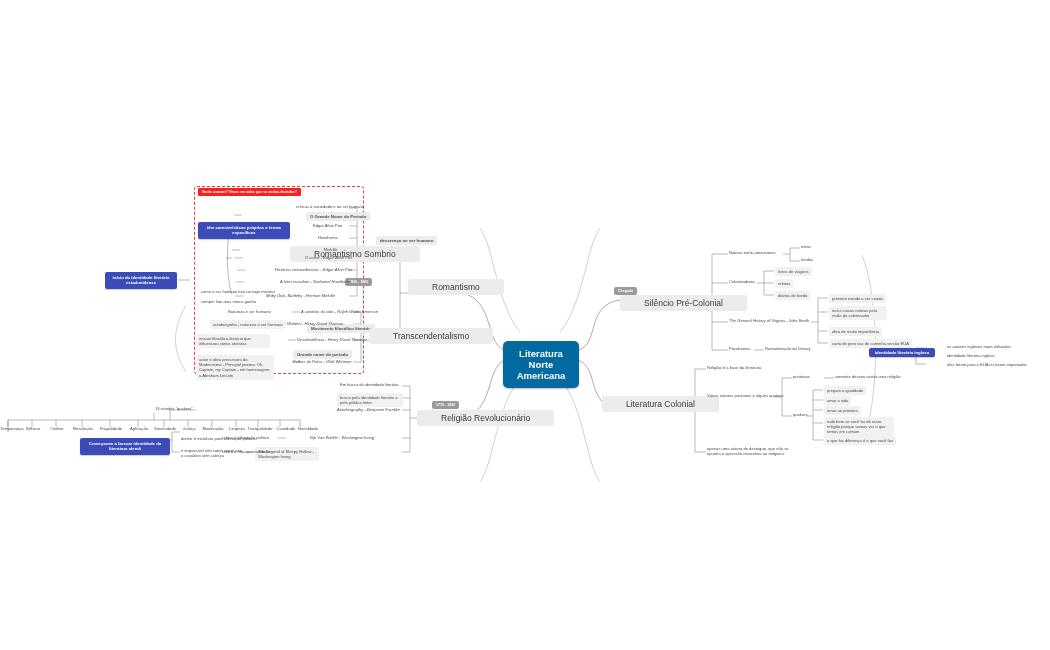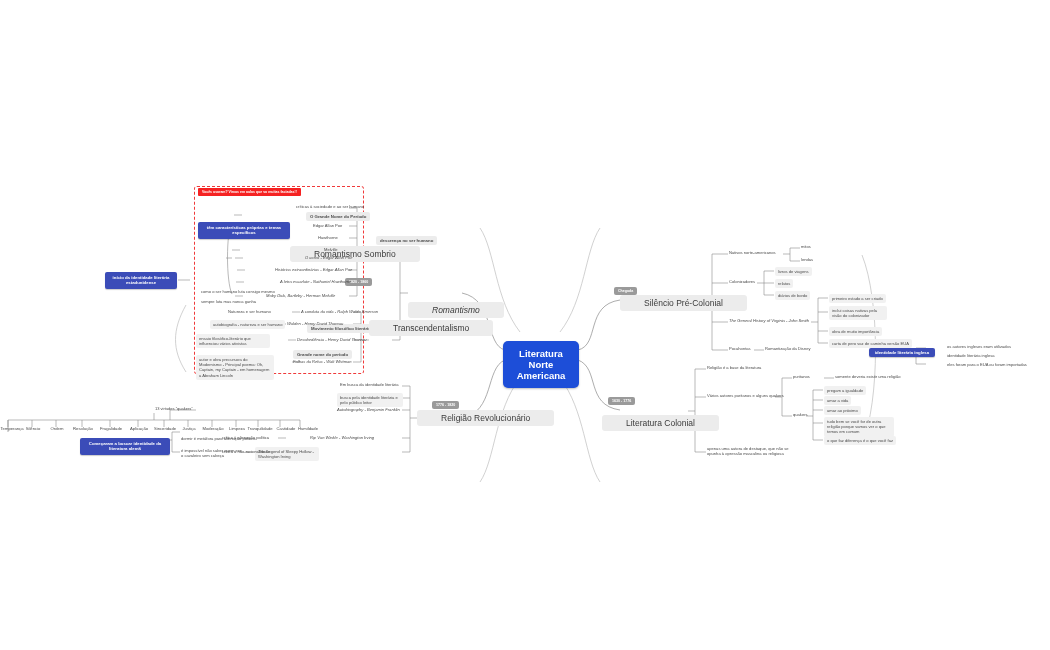--- a/index.html
+++ b/index.html
@@ -1,21 +1,21 @@
 <!DOCTYPE html>
 <html><head>
 <meta charset="utf-8">
 <style>
   html,body{margin:0;padding:0;}
   body{width:1050px;height:650px;background:#ffffff;font-family:"Liberation Sans",sans-serif;overflow:hidden;position:relative;}
   #canvas{position:absolute;left:0;top:0;width:1050px;height:650px;}
   svg.links{position:absolute;left:0;top:0;width:1050px;height:650px;pointer-events:none;}
   .node{position:absolute;box-sizing:border-box;}
 
-  .central{background:#1d4ed8;color:#fff;border-radius:5px;text-align:center;
+  .central{background:#0369a1;color:#fff;border-radius:5px;text-align:center;
     font-weight:bold;font-size:9.5px;line-height:11px;padding:7px 6px;
     box-shadow:0 1px 2px rgba(0,0,0,.25);}
 
   .branch{background:#ececec;color:#3b3b3b;border-radius:3px;font-size:8.5px;
     padding:3px 24px;white-space:nowrap;}
 
   .badge{background:#9a9a9a;color:#fff;border-radius:2px;font-size:3.6px;
     font-weight:bold;padding:2px 4px;white-space:nowrap;text-align:center;}
 
   .sub{background:#f1f1f1;color:#4a4a4a;border-radius:2px;font-size:4.1px;
@@ -218,21 +218,21 @@
   <div class="node leaf" style="left:729px;top:318px;">The General History of Virginia - John Smith</div>
   <div class="node sub" style="left:829px;top:294px;">primeiro estado a ser criado</div>
   <div class="node sub wrap" style="left:829px;top:306px;width:58px;">inclui coisas nativas pela visão do colonizador</div>
   <div class="node sub" style="left:829px;top:327px;">obra de muito importância</div>
   <div class="node sub" style="left:829px;top:339px;">carta de pero vaz de caminha versão EUA</div>
 
   <div class="node leaf plain" style="left:729px;top:346px;">Pocahontas</div>
   <div class="node leaf plain" style="left:765px;top:346px;">Romantização da Disney</div>
 
   <div class="node badge" style="left:608px;top:397px;">1630 - 1776</div>
-  <div class="node branch" style="left:602px;top:415px;">Literatura Colonial</div>
+  <div class="node branch" style="left:602px;top:396px;">Literatura Colonial</div>
 
   <div class="node leaf plain" style="left:707px;top:365px;">Religião é a base da literatura</div>
   <div class="node leaf plain" style="left:707px;top:393px;">Vários autores puritanos e alguns quakers</div>
   <div class="node leaf wrap plain" style="left:707px;top:446px;width:86px;">apenas uma autora de destaque, que não se opunha à opressão masculina ou religiosa</div>
 
   <div class="node leaf plain" style="left:793px;top:374px;">puritanos</div>
   <div class="node leaf plain" style="left:835px;top:374px;">somente deveria existir uma religião</div>
 
   <div class="node leaf plain" style="left:793px;top:412px;">quakers</div>
   <div class="node sub" style="left:824px;top:386px;">pregam a igualdade</div>
@@ -266,40 +266,40 @@
   <div class="node virtue" style="left:126px;top:426px;width:26px;">Aplicação</div>
   <div class="node virtue" style="left:151px;top:426px;width:28px;">Sinceridade</div>
   <div class="node virtue" style="left:178px;top:426px;width:22px;">Justiça</div>
   <div class="node virtue" style="left:200px;top:426px;width:26px;">Moderação</div>
   <div class="node virtue" style="left:226px;top:426px;width:22px;">Limpeza</div>
   <div class="node virtue" style="left:246px;top:426px;width:28px;">Tranquilidade</div>
   <div class="node virtue" style="left:274px;top:426px;width:24px;">Castidade</div>
   <div class="node virtue" style="left:296px;top:426px;width:24px;">Humildade</div>
 
   <div class="node badge" style="left:345px;top:278px;">1820 - 1860</div>
-  <div class="node branch" style="left:408px;top:302px;font-style:italic;">Romantismo</div>
+  <div class="node branch" style="left:408px;top:279px;">Romantismo</div>
 
   <div class="node greybox b" style="left:376px;top:236px;">descrença no ser humano</div>
   <div class="node branch" style="left:290px;top:246px;">Romantismo Sombrio</div>
 
   <div class="node leaf plain" style="left:296px;top:204px;">críticas à sociedade e ao ser humano</div>
   <div class="node greybox b" style="left:306px;top:212px;">O Grande Nome do Período</div>
   <div class="node leaf plain" style="left:313px;top:223px;">Edgar Allan Poe</div>
   <div class="node leaf plain" style="left:318px;top:235px;">Hawthorne</div>
   <div class="node leaf plain" style="left:324px;top:247px;">Melville</div>
   <div class="node leaf" style="left:305px;top:255px;">O corvo - Edgar Allan Poe</div>
   <div class="node leaf" style="left:275px;top:267px;">Histórias extraordinárias - Edgar Allan Poe</div>
   <div class="node leaf" style="left:280px;top:279px;">A letra escarlate - Nathaniel Hawthorne</div>
   <div class="node leaf" style="left:266px;top:293px;">Moby Dick, Bartleby - Herman Melville</div>
 
   <div class="node leaf plain" style="left:201px;top:289px;">como o ser humano luta consigo mesmo</div>
   <div class="node leaf plain" style="left:201px;top:299px;">sempre luta mas nunca ganha</div>
 
   <div class="node greybox b" style="left:307px;top:324px;">Movimento filosófico literário</div>
-  <div class="node branch" style="left:369px;top:320px;">Transcendentalismo</div>
+  <div class="node branch" style="left:369px;top:328px;">Transcendentalismo</div>
 
   <div class="node leaf plain" style="left:228px;top:309px;">Natureza e ser humano</div>
   <div class="node leaf" style="left:301px;top:309px;">A conduta da vida - Ralph Waldo Emerson</div>
 
   <div class="node sub" style="left:210px;top:320px;">autobiografia - natureza e ser humano</div>
   <div class="node leaf" style="left:287px;top:321px;">Walden - Henry David Thoreau</div>
 
   <div class="node sub wrap" style="left:196px;top:334px;width:74px;">ensaio filosófico-literário que influenciou vários ativistas</div>
   <div class="node leaf" style="left:297px;top:337px;">Desobediência - Henry David Thoreau</div>
 

